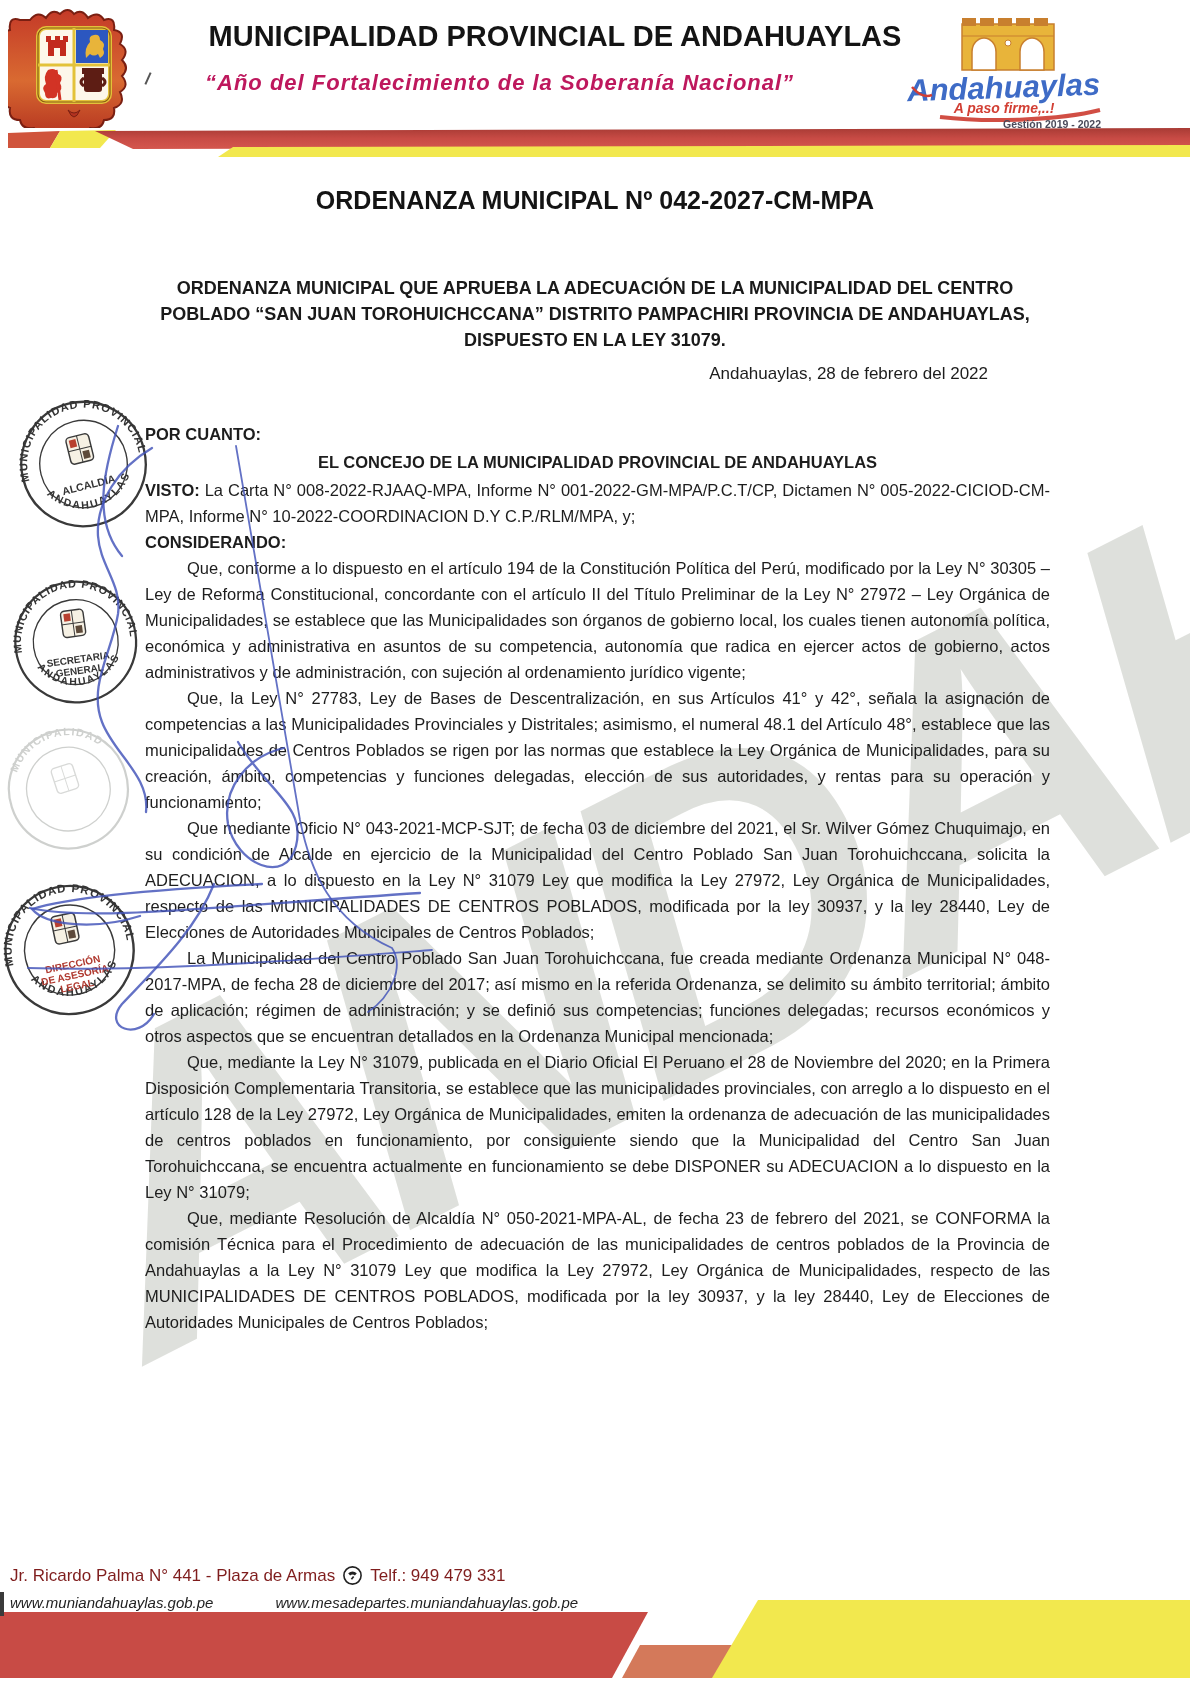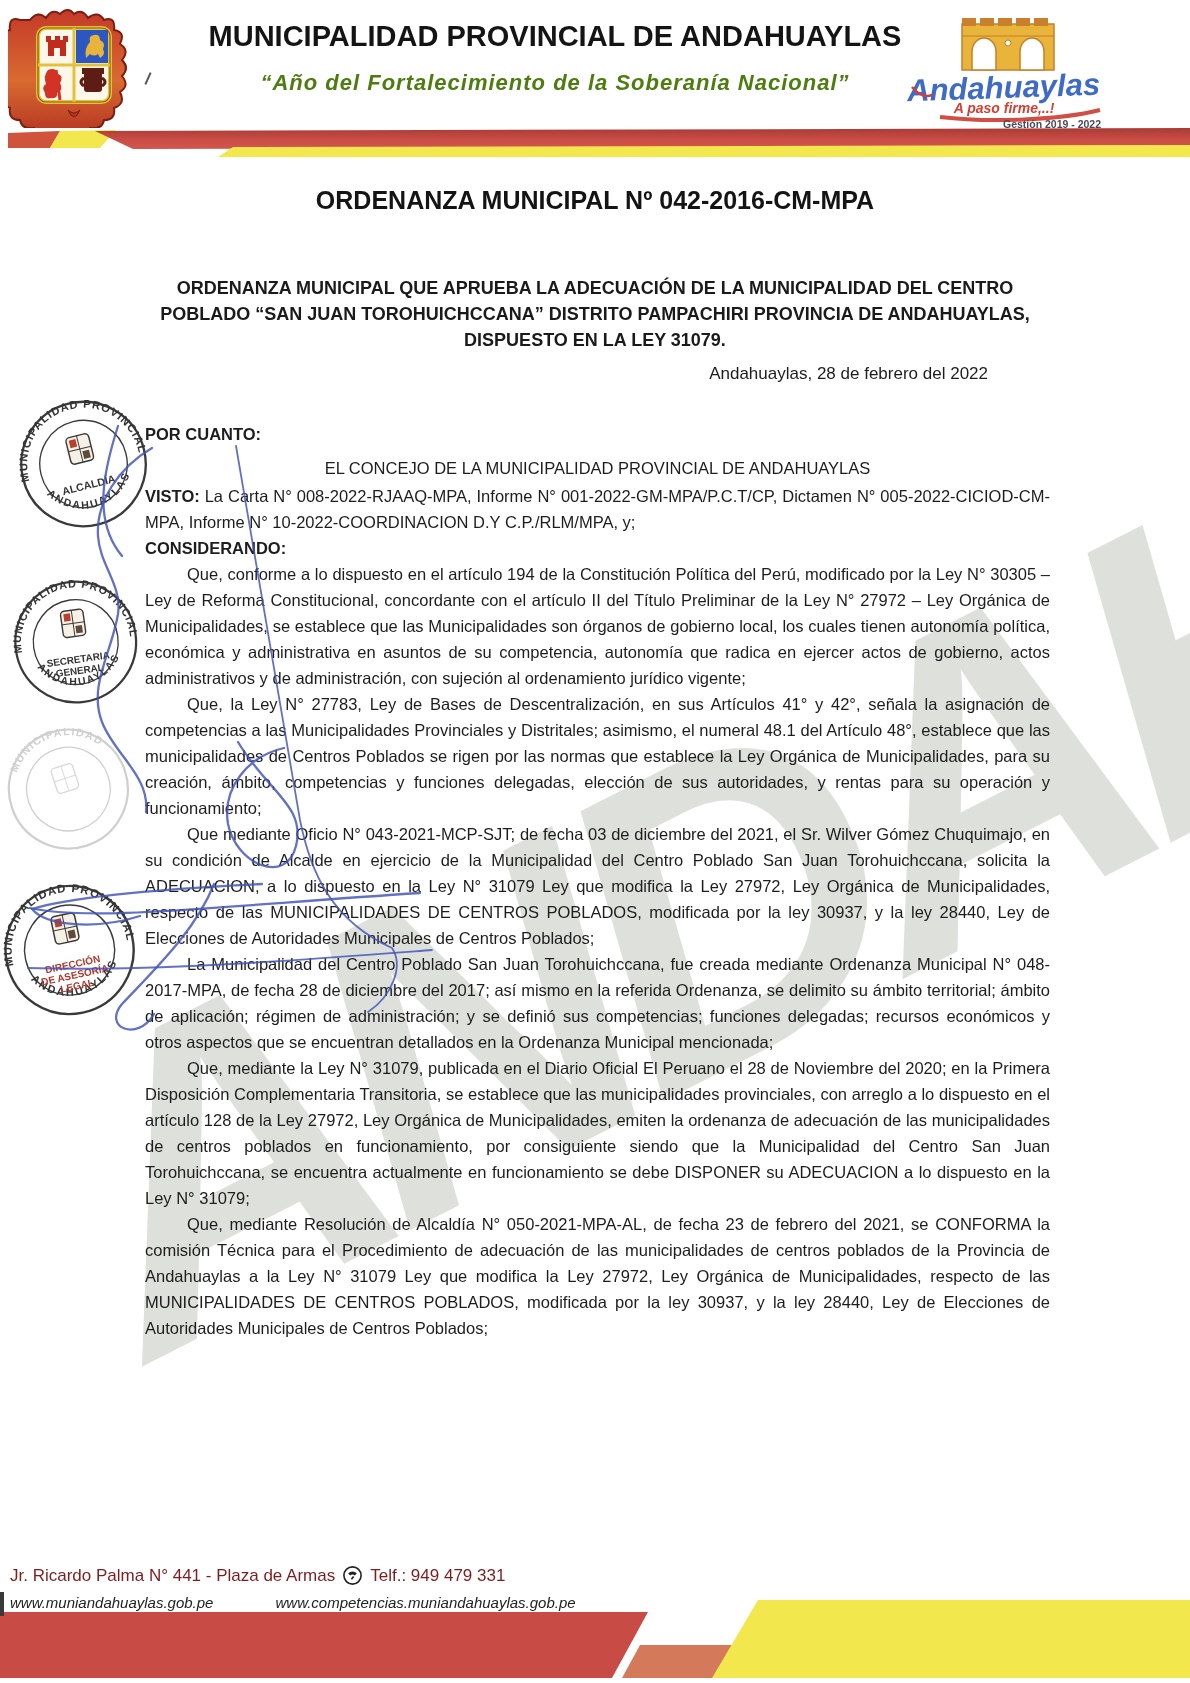--- a/index.html
+++ b/index.html
@@ -20,22 +20,22 @@
     user-select:none;
   }
 
   
   .header-title{
     position:absolute; left:205px; top:20px; width:700px; z-index:2;
     text-align:center; font-weight:700; font-size:29px; color:#141414;
   }
   .header-motto{
     position:absolute; left:205px; top:70px; width:700px; z-index:2;
-    text-align:center; font-style:italic; font-weight:600;
-    font-size:22px; letter-spacing:1px; color:#4d7c0f;
+    text-align:left; font-style:italic; font-weight:600;
+    font-size:22px; letter-spacing:1px; color:#be185d;
   }
   .coat-of-arms{ position:absolute; left:8px; top:6px; z-index:2; }
   .brand-logo{ position:absolute; left:900px; top:10px; z-index:2; }
 
   .top-stripes, .bottom-stripes{ position:absolute; left:0; z-index:2; }
   .top-stripes{ top:0; }
   .bottom-stripes{ bottom:0; }
 
   
   .doc-number{
@@ -47,21 +47,21 @@
     text-align:center; font-weight:700; font-size:18px; line-height:26px; color:#1a1a1a;margin-top:47px;
   }
 
   
   .content{
     position:absolute; left:145px; top:325px; width:905px; z-index:2;
     font-size:16.5px; line-height:26px; text-align:justify;
   }
   .dateline{ text-align:right; padding-right:62px; font-size:17px;margin-top:36px; }
   .por-cuanto{ font-weight:700; margin-top:34px; }
-  .council-line{ font-weight:400; text-align:center; margin-top:8px; }
+  .council-line{ font-weight:700; text-align:center; margin-top:2px; }
   .visto{ margin-top:2px; }
   .visto b{ font-weight:700; }
   .considerando{ font-weight:700; }
   .content p{ margin:0; text-indent:42px; }
   .p1{ margin-top:6px; }
   .p2,.p3{ margin-top:12px; }
   .p4,.p6{ margin-top:14px; }
   .p5{ margin-top:26px; }
 
   
@@ -166,21 +166,21 @@
           <stop offset="0.5" stop-color="#c84b45"></stop>
           <stop offset="1" stop-color="#d4574e"></stop>
       </linearGradient>
     </defs>
     <polygon points="8,133 60,131 50,148 8,148" fill="#d0543c"></polygon>
     <polygon points="60,131 116,130 100,148 50,148" fill="#f2e84e"></polygon>
     <polygon points="95,131 1190,128 1190,146 133,149" fill="url(#barRed)"></polygon>
     <polygon points="233,147 1190,145 1190,157 218,157" fill="#f2e84e"></polygon>
   </svg>
 
-  <div class="doc-number">ORDENANZA MUNICIPAL Nº 042-2016-CM-MPA</div>
+  <div class="doc-number">ORDENANZA MUNICIPAL Nº 042-2027-CM-MPA</div>
   <div class="doc-subject">ORDENANZA MUNICIPAL QUE APRUEBA LA ADECUACIÓN DE LA MUNICIPALIDAD DEL CENTRO POBLADO “SAN JUAN TOROHUICHCCANA” DISTRITO PAMPACHIRI PROVINCIA DE ANDAHUAYLAS, DISPUESTO EN LA LEY 31079.</div>
 
   <div class="content">
     <div class="dateline">Andahuaylas, 28 de febrero del 2022</div>
     <div class="por-cuanto">POR CUANTO:</div>
     <div class="council-line">EL CONCEJO DE LA MUNICIPALIDAD PROVINCIAL DE ANDAHUAYLAS</div>
     <div class="visto"><b>VISTO:</b><span> La Carta N° 008-2022-RJAAQ-MPA, Informe N° 001-2022-GM-MPA/P.C.T/CP, Dictamen N° 005-2022-CICIOD-CM-MPA, Informe N° 10-2022-COORDINACION D.Y C.P./RLM/MPA, y;</span></div>
     <div class="considerando">CONSIDERANDO:</div>
     <p class="p1">Que, conforme a lo dispuesto en el artículo 194 de la Constitución Política del Perú, modificado por la Ley N° 30305 – Ley de Reforma Constitucional, concordante con el artículo II del Título Preliminar de la Ley N° 27972 – Ley Orgánica de Municipalidades, se establece que las Municipalidades son órganos de gobierno local, los cuales tienen autonomía política, económica y administrativa en asuntos de su competencia, autonomía que radica en ejercer actos de gobierno, actos administrativos y de administración, con sujeción al ordenamiento jurídico vigente;</p>
     <p class="p2">Que, la Ley N° 27783, Ley de Bases de Descentralización, en sus Artículos 41° y 42°, señala la asignación de competencias a las Municipalidades Provinciales y Distritales; asimismo, el numeral 48.1 del Artículo 48°, establece que las municipalidades de Centros Poblados se rigen por las normas que establece la Ley Orgánica de Municipalidades, para su creación, ámbito, competencias y funciones delegadas, elección de sus autoridades, y rentas para su operación y funcionamiento;</p>
@@ -305,21 +305,21 @@
       <svg width="21" height="21" viewBox="0 0 21 21">
         <circle cx="10.5" cy="10.5" r="8.6" fill="none" stroke="#222" stroke-width="1.6"></circle>
         <path d="M6.2,8.2 q4.3,-3.6 8.6,0 l-1.9,2.2 q-2.4,-1.7 -4.8,0 z" fill="#222"></path>
         <rect x="9.7" y="11" width="1.7" height="3.6" fill="#222" transform="rotate(38 10.5 12.8)"></rect>
       </svg>
     </span>
     <span>Telf.: 949 479 331</span>
   </div>
   <div class="footer-line2">
     <span>www.muniandahuaylas.gob.pe</span>
-    <span>www.competencias.muniandahuaylas.gob.pe</span>
+    <span>www.mesadepartes.muniandahuaylas.gob.pe</span>
   </div>
   <div class="scan-tick"></div>
 
   <svg class="bottom-stripes" width="1190" height="88" viewBox="0 0 1190 88">
 
     <polygon points="0,17 648,17 612,83 0,83" fill="#c84b45"></polygon>
     <polygon points="640,50 732,50 714,83 622,83" fill="#d4795a"></polygon>
     <polygon points="758,5 1190,5 1190,83 712,83" fill="#f2e84e"></polygon>
   </svg>
 

